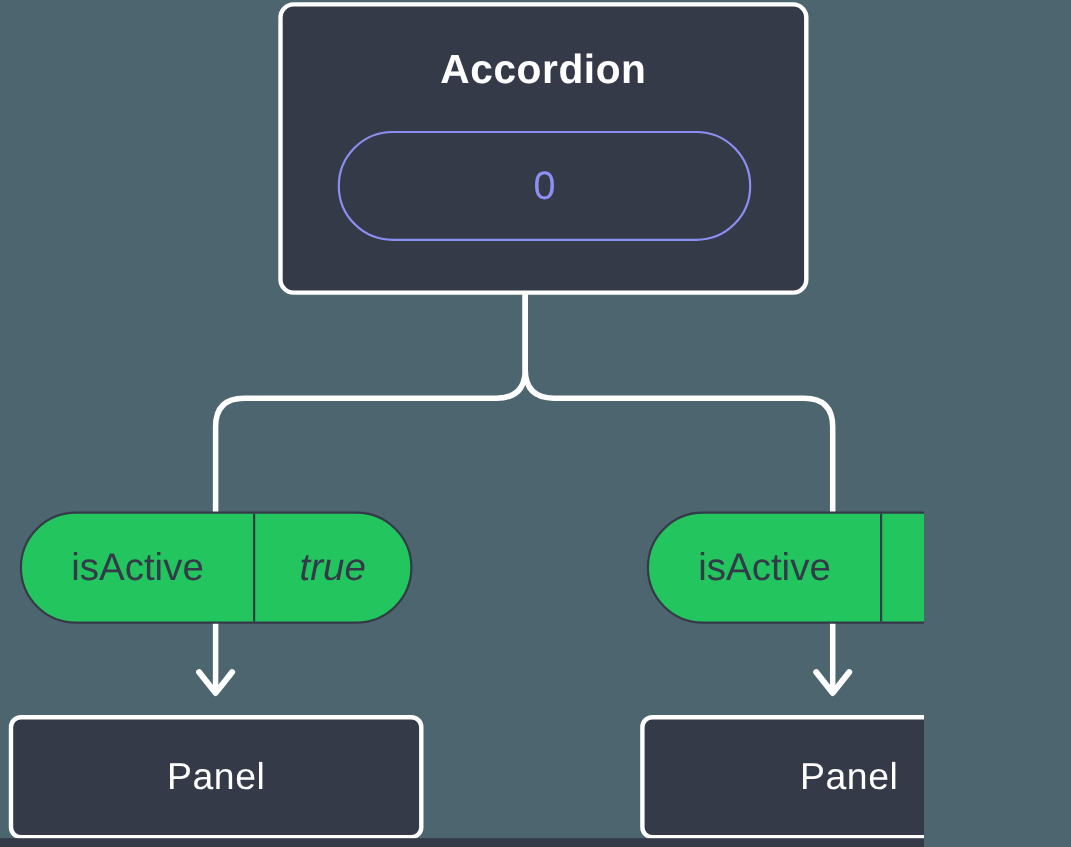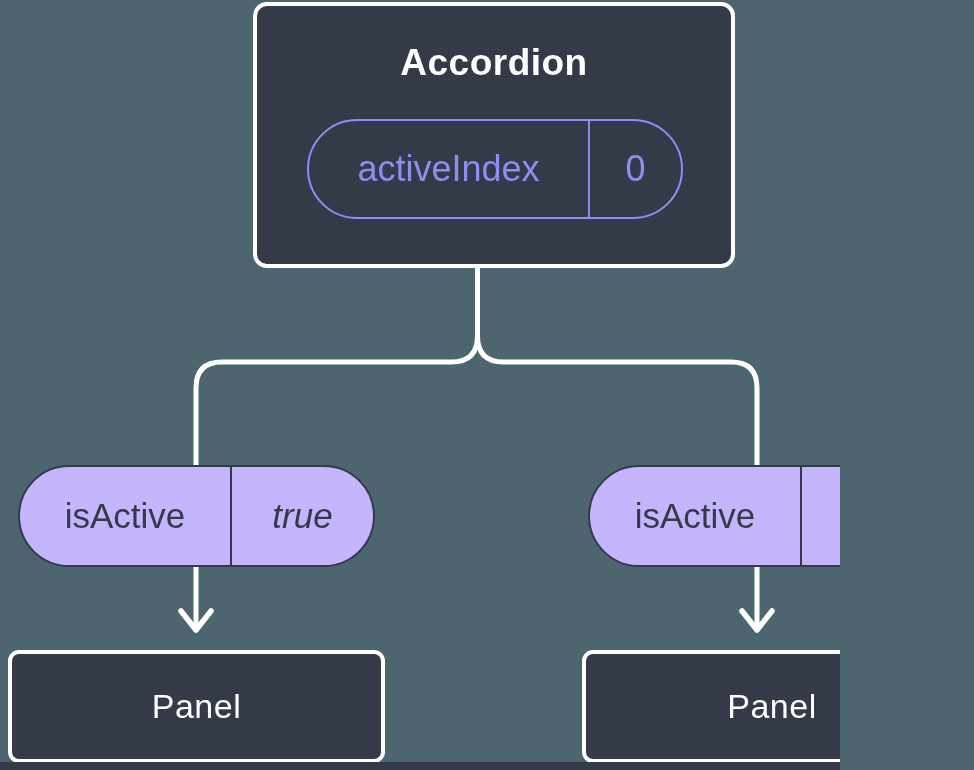--- a/index.html
+++ b/index.html
@@ -68,21 +68,21 @@
   .state-pill .pill-val {
     flex: 1;
     display: flex;
     align-items: center;
     justify-content: center;
   }
   .prop-pill {
     position: absolute;
     top: 465px;
     height: 102px;
-    background: #c4b5fd;
+    background: #22c55e;
     border: 2.5px solid #343A48;
     border-radius: 52px;
     box-sizing: border-box;
     display: flex;
     color: #343A48;
     font-size: 35px;
     font-weight: 500;
   }
   .prop-pill .pill-key {
     width: 212px;
@@ -134,21 +134,20 @@
       <path d="M 477.5 262 L 477.5 336 Q 477.5 362 451.5 362 L 222 362 Q 196 362 196 388 L 196 626"></path>
       <path d="M 477.5 262 L 477.5 336 Q 477.5 362 503.5 362 L 731 362 Q 757 362 757 388 L 757 626"></path>
       <path stroke-width="5.5" d="M 181 611 L 196 630 L 211 611"></path>
       <path stroke-width="5.5" d="M 742 611 L 757 630 L 772 611"></path>
     </g>
   </svg>
 
   <div class="node accordion-box">
     <div class="node-title">Accordion</div>
     <div class="state-pill">
-      <div class="pill-key">activeIndex</div>
       <div class="pill-val">0</div>
     </div>
   </div>
 
   <div class="prop-pill prop-pill-left">
     <div class="pill-key">isActive</div>
     <div class="pill-val">true</div>
   </div>
 
   <div class="prop-pill prop-pill-right">

